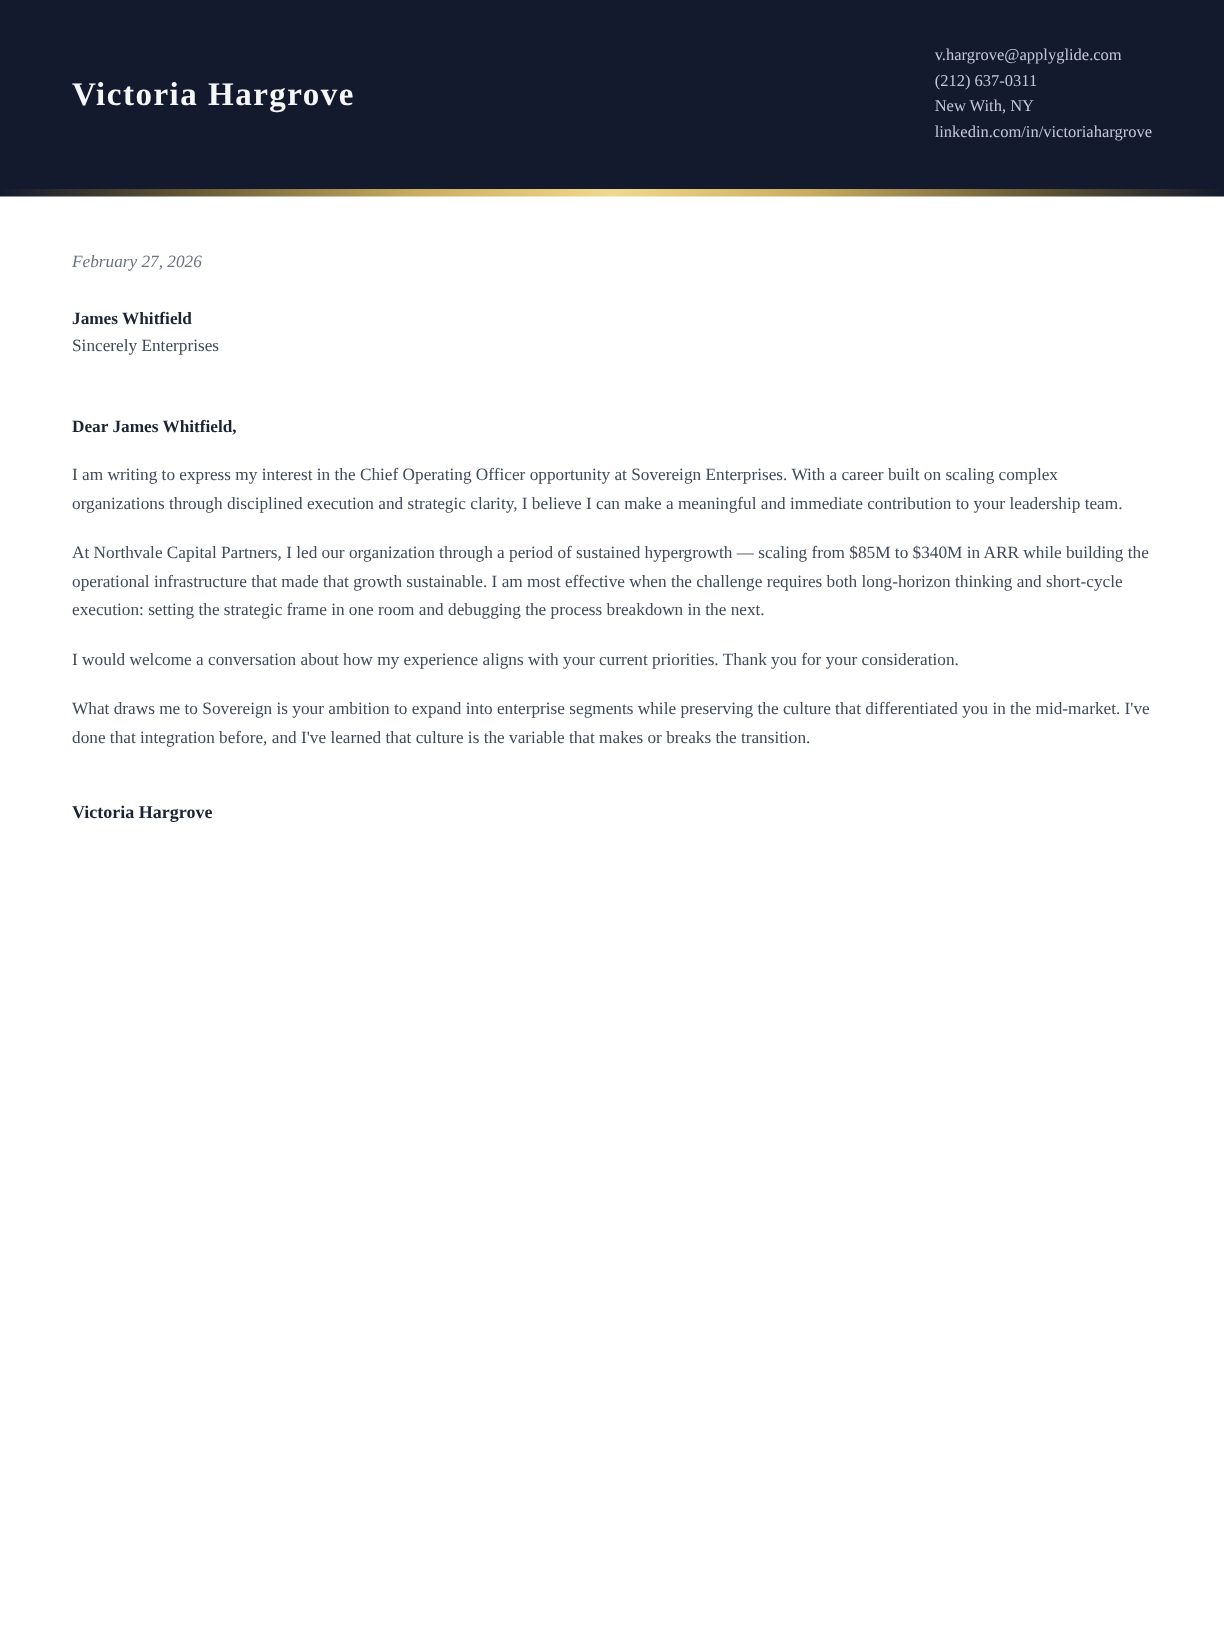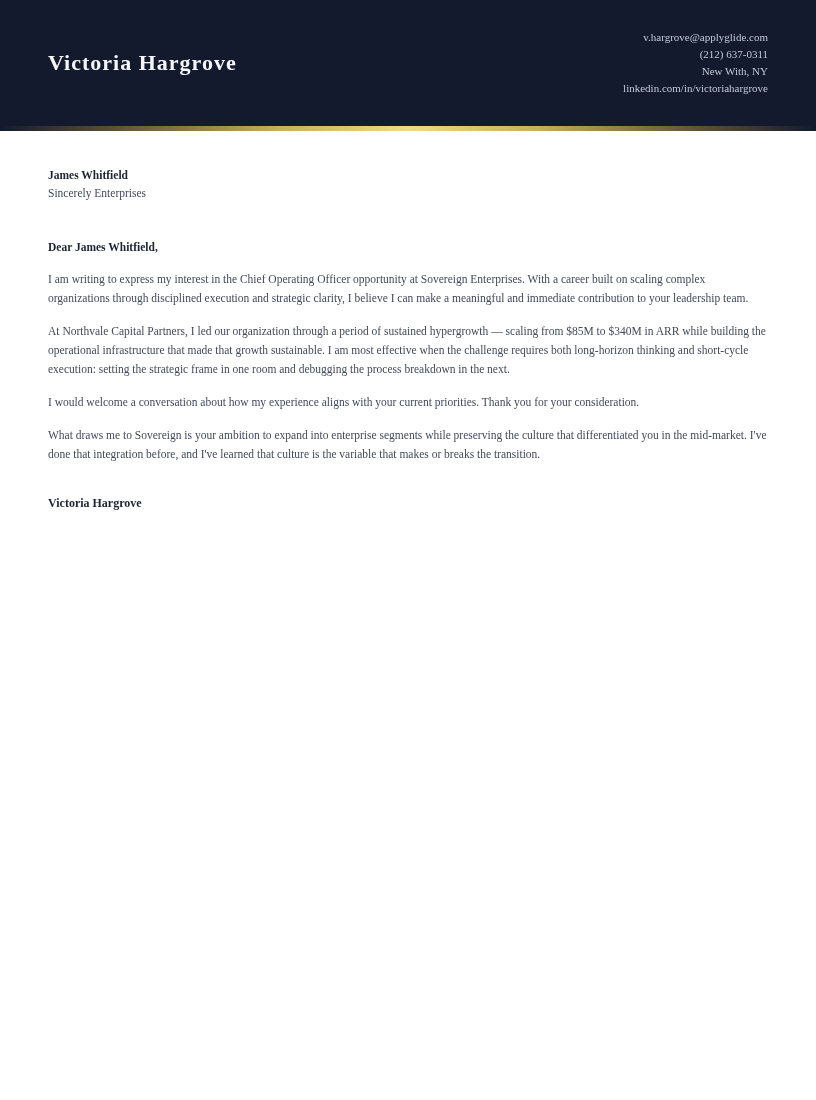--- a/index.html
+++ b/index.html
@@ -20,21 +20,20 @@
     justify-content: space-between;
     padding: 0 48px;
   }
   .person-name {
     font-size: 22px;
     font-weight: bold;
     color: #f4f6f8;
     letter-spacing: 1px;
   }
   .contact-block {
-    text-align: right;
     font-size: 11px;
     line-height: 17px;
     color: #c3c9d6;
     margin-left: 41px;
   }
   .accent-bar {
     height: 5px;
     background: linear-gradient(90deg,
       #131a2d 0%,
       #5d5132 14%,
@@ -88,20 +87,21 @@
     <div>v.hargrove@applyglide.com</div>
     <div>(212) 637-0311</div>
     <div>New With, NY</div>
     <div>linkedin.com/in/victoriahargrove</div>
   </div>
 </header>
 
 <div class="accent-bar"></div>
 
 <main class="letter-body">
+  <div class="letter-date">February 27, 2026</div>
 
   <div class="recipient-block">
     <div class="recipient-name">James Whitfield</div>
     <div>Sincerely Enterprises</div>
   </div>
 
   <div class="salutation">Dear James Whitfield,</div>
 
   <p class="body-paragraph">I am writing to express my interest in the Chief Operating Officer opportunity at Sovereign Enterprises. With a career built on scaling complex organizations through disciplined execution and strategic clarity, I believe I can make a meaningful and immediate contribution to your leadership team.</p>
   <p class="body-paragraph">At Northvale Capital Partners, I led our organization through a period of sustained hypergrowth — scaling from $85M to $340M in ARR while building the operational infrastructure that made that growth sustainable. I am most effective when the challenge requires both long-horizon thinking and short-cycle execution: setting the strategic frame in one room and debugging the process breakdown in the next.</p>

